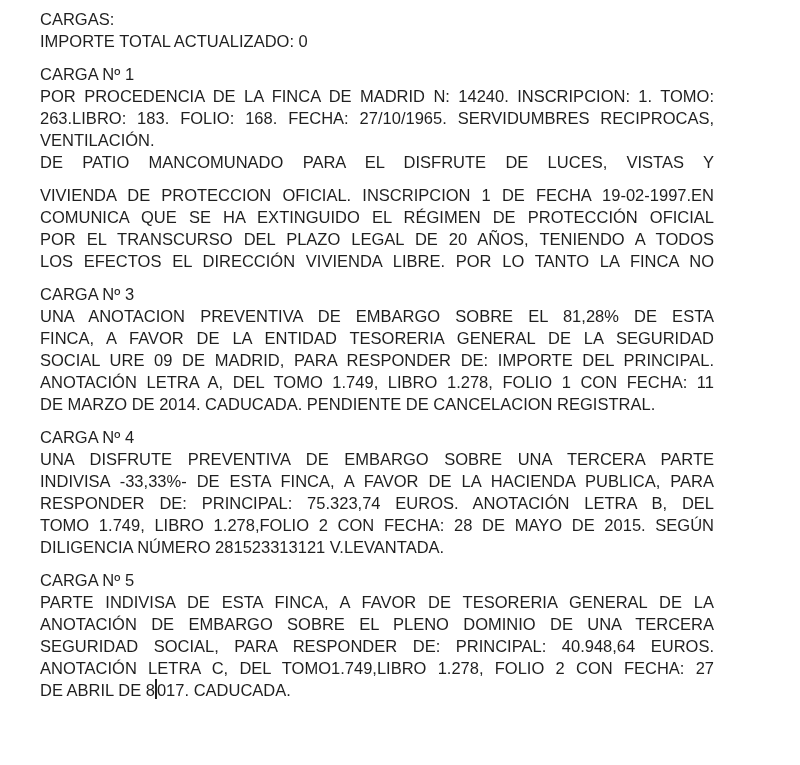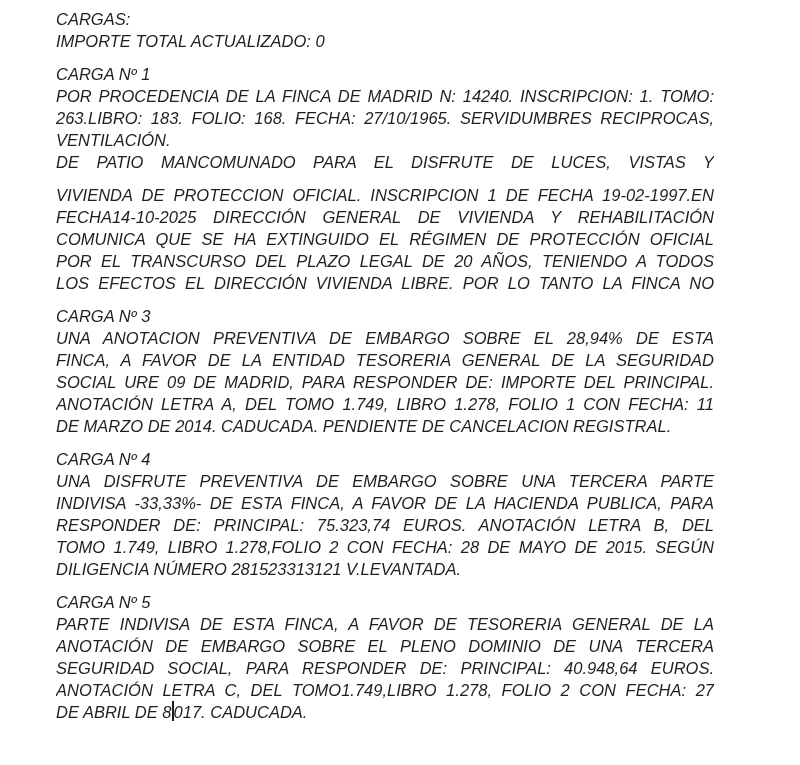--- a/index.html
+++ b/index.html
@@ -17,22 +17,21 @@
     width: 800px;
     height: 765px;
     padding: 8px 86px 0 40px;
     background: #ffffff;
     color: #1f1f1f;
     font-family: "Liberation Sans", sans-serif;
     font-size: 16.5px;
     font-weight: 400;
   }
   .block {
-    margin: 0 0 11px 16px;
-    font-style: italic;
+    margin: 0 0 11px 0;
   }
   .line {
     line-height: 22px;
     height: 22px;
     white-space: normal;
     overflow: hidden;
   }
   .line.justify {
     text-align: justify;
     text-align-last: justify;
@@ -56,28 +55,27 @@
   <div id="cargas">
       <section class="block">
         <div class="line heading">CARGA Nº 1</div>
         <div class="line justify">POR PROCEDENCIA DE LA FINCA DE MADRID N: 14240. INSCRIPCION: 1. TOMO:</div>
         <div class="line justify">263.LIBRO: 183. FOLIO: 168. FECHA: 27/10/1965. SERVIDUMBRES RECIPROCAS,</div>
         <div class="line">VENTILACIÓN.</div>
         <div class="line justify">DE PATIO MANCOMUNADO PARA EL DISFRUTE DE LUCES, VISTAS Y</div>
       </section>
       <section class="block">
         <div class="line justify">VIVIENDA DE PROTECCION OFICIAL. INSCRIPCION 1 DE FECHA 19-02-1997.EN</div>
-        <div class="line justify">FECHA14-10-2025 DIRECCIÓN GENERAL DE VIVIENDA Y REHABILITACIÓN</div>
         <div class="line justify">COMUNICA QUE SE HA EXTINGUIDO EL RÉGIMEN DE PROTECCIÓN OFICIAL</div>
         <div class="line justify">POR EL TRANSCURSO DEL PLAZO LEGAL DE 20 AÑOS, TENIENDO A TODOS</div>
         <div class="line justify">LOS EFECTOS EL DIRECCIÓN VIVIENDA LIBRE. POR LO TANTO LA FINCA NO</div>
       </section>
       <section class="block">
         <div class="line heading">CARGA Nº 3</div>
-        <div class="line justify">UNA ANOTACION PREVENTIVA DE EMBARGO SOBRE EL 28,94% DE ESTA</div>
+        <div class="line justify">UNA ANOTACION PREVENTIVA DE EMBARGO SOBRE EL 81,28% DE ESTA</div>
         <div class="line justify">FINCA, A FAVOR DE LA ENTIDAD TESORERIA GENERAL DE LA SEGURIDAD</div>
         <div class="line justify">SOCIAL URE 09 DE MADRID, PARA RESPONDER DE: IMPORTE DEL PRINCIPAL.</div>
         <div class="line justify">ANOTACIÓN LETRA A, DEL TOMO 1.749, LIBRO 1.278, FOLIO 1 CON FECHA: 11</div>
         <div class="line">DE MARZO DE 2014. CADUCADA. PENDIENTE DE CANCELACION REGISTRAL.</div>
       </section>
       <section class="block">
         <div class="line heading">CARGA Nº 4</div>
         <div class="line justify">UNA DISFRUTE PREVENTIVA DE EMBARGO SOBRE UNA TERCERA PARTE</div>
         <div class="line justify">INDIVISA -33,33%- DE ESTA FINCA, A FAVOR DE LA HACIENDA PUBLICA, PARA</div>
         <div class="line justify">RESPONDER DE: PRINCIPAL: 75.323,74 EUROS. ANOTACIÓN LETRA B, DEL</div>

